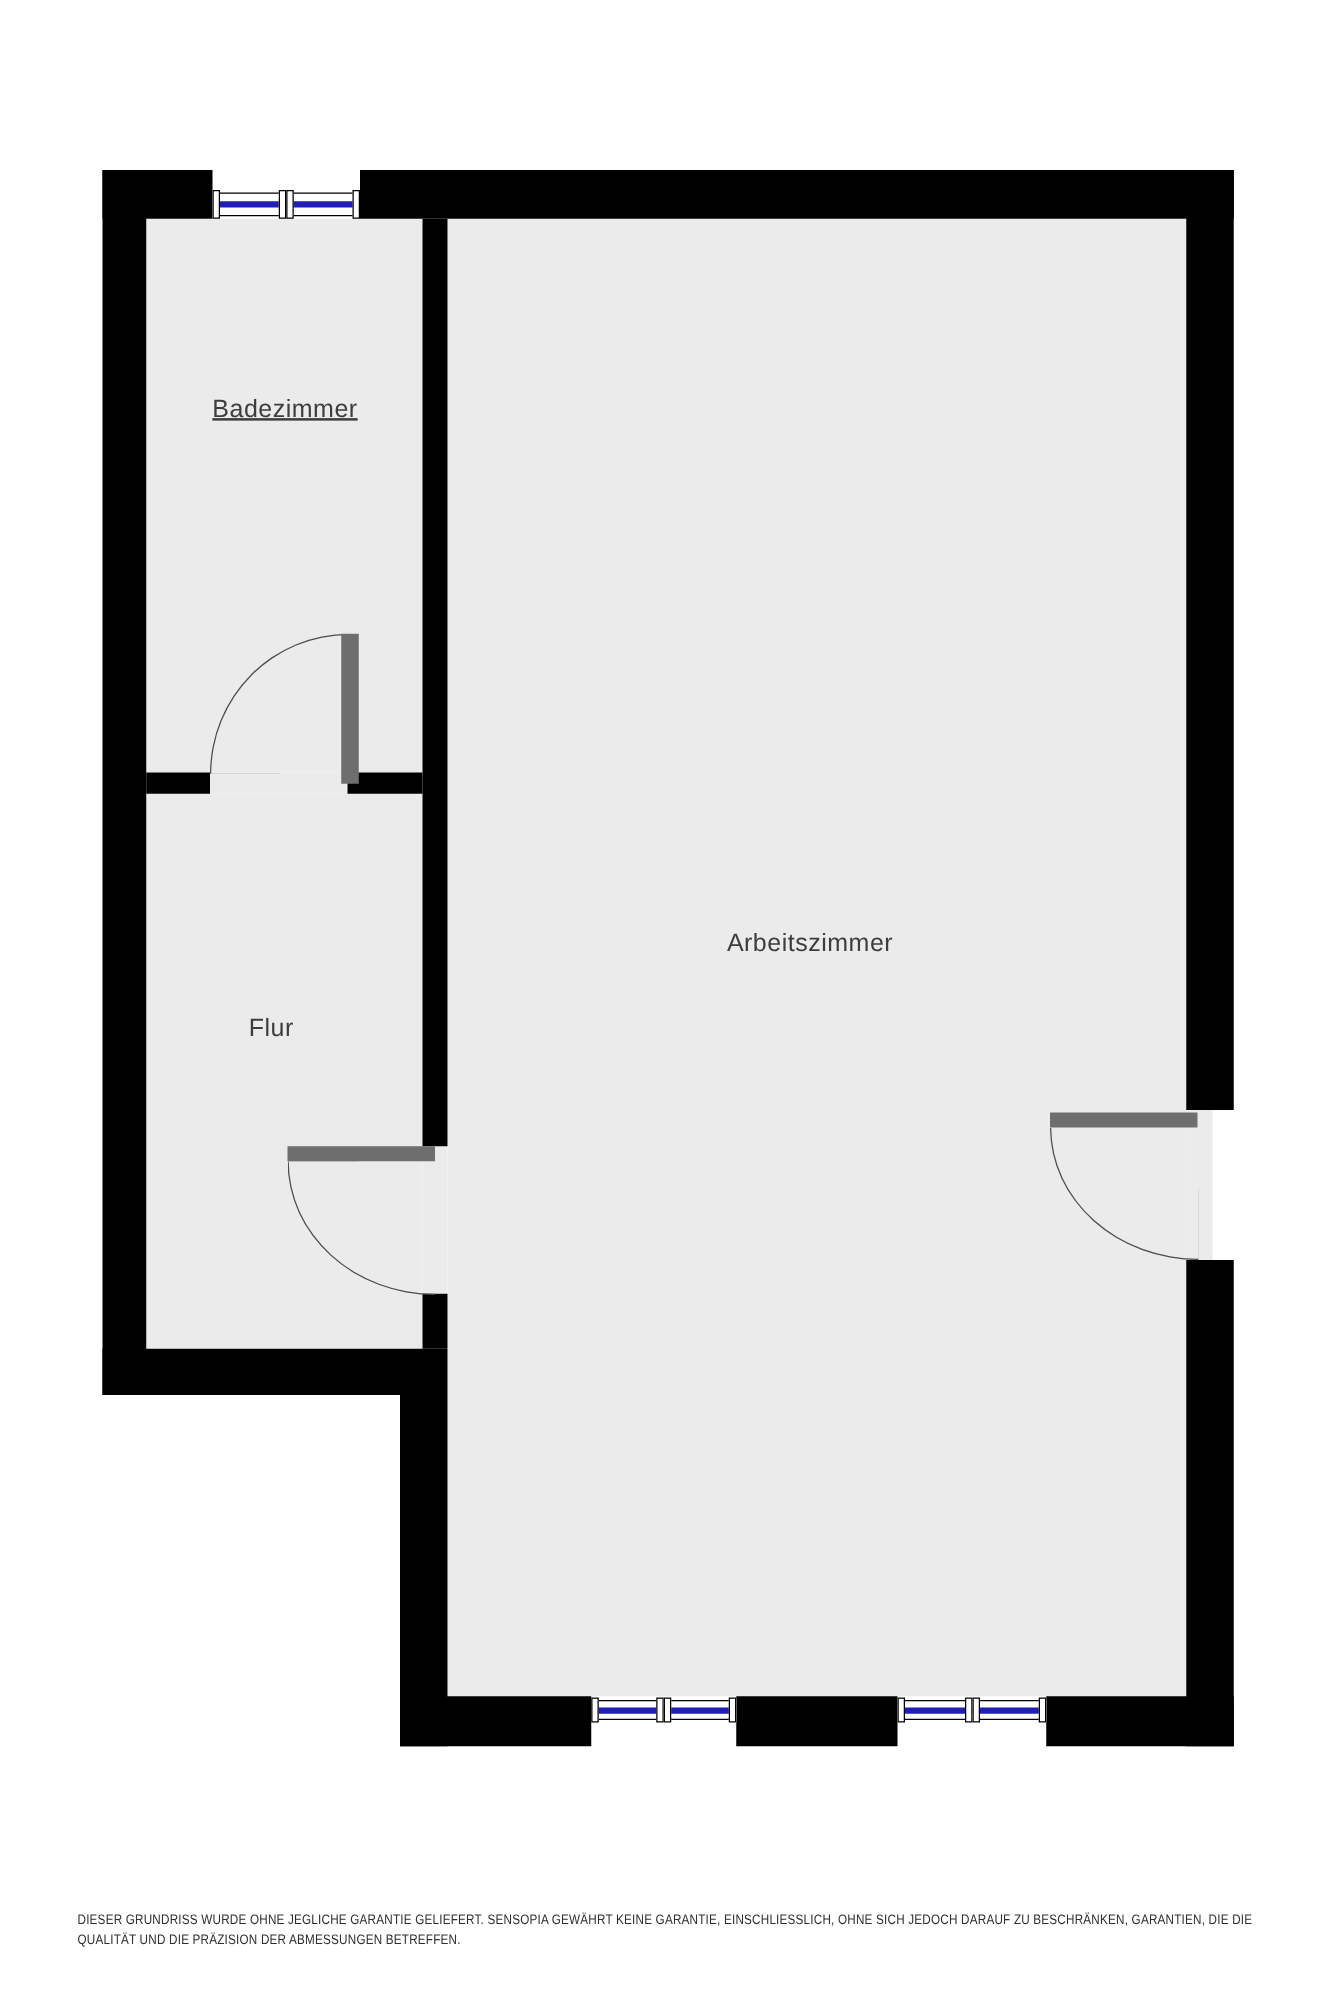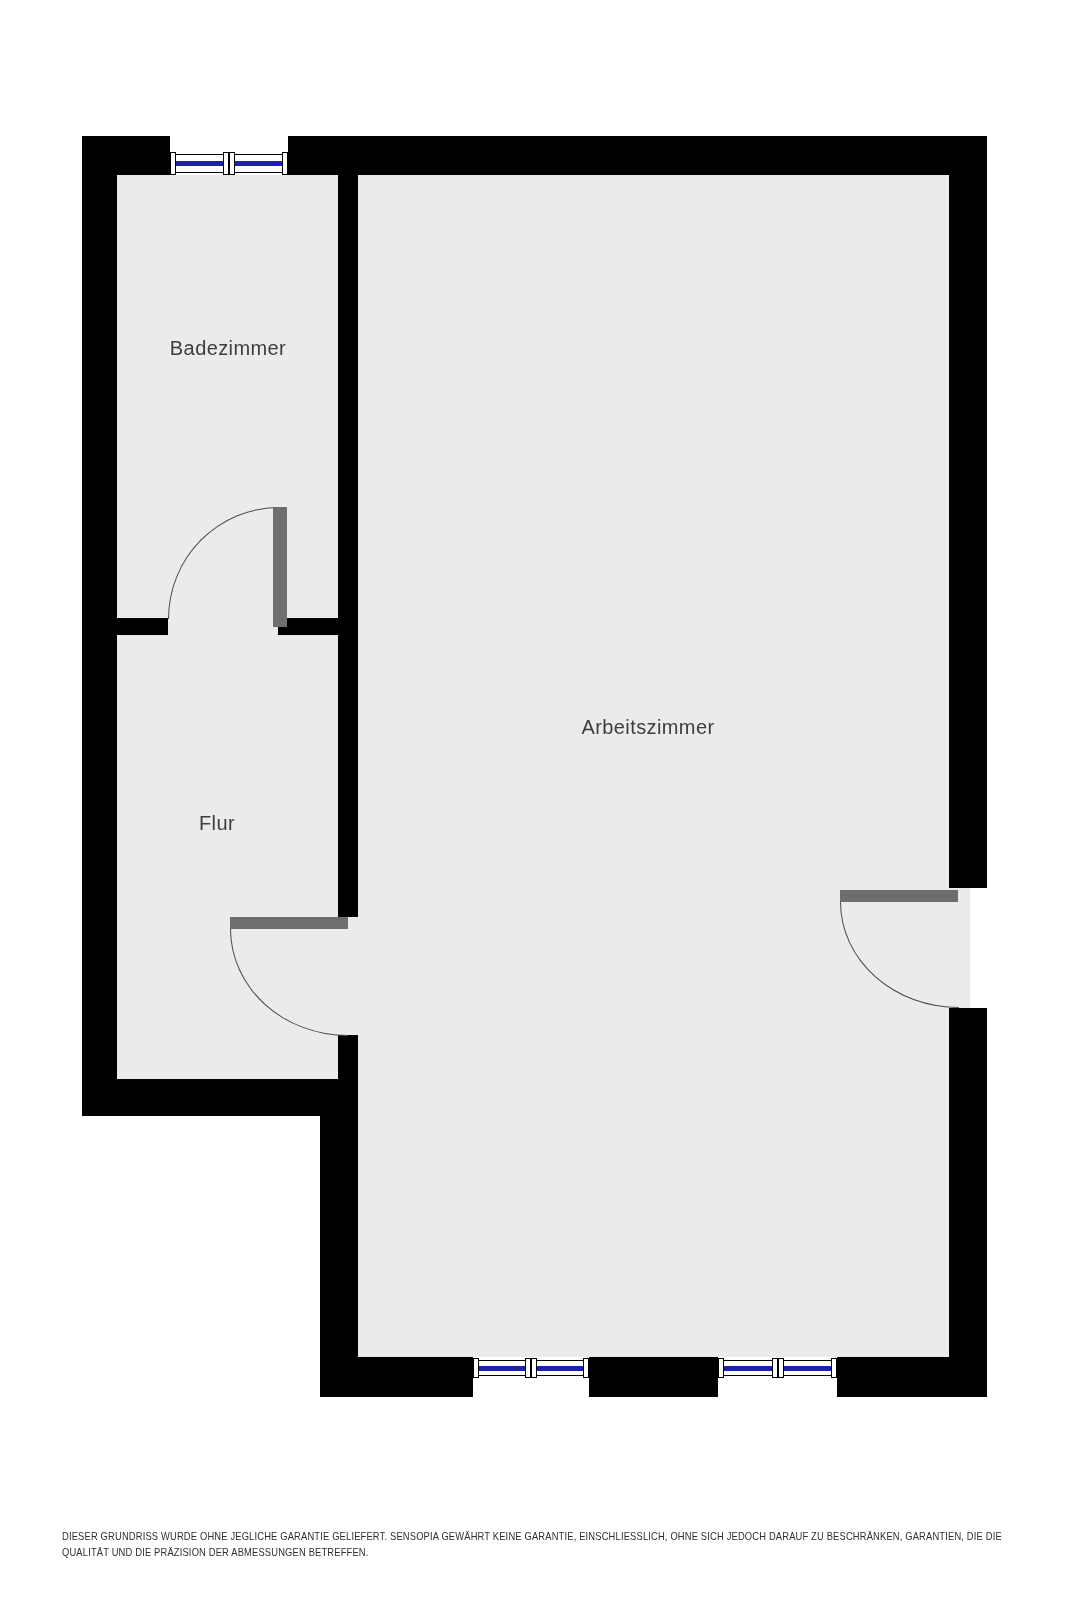--- a/index.html
+++ b/index.html
@@ -76,22 +76,22 @@
   </div>
 
   <div class="window" style="left:718px;top:1360px;width:119px;height:16px;">
     <div class="glass"></div>
     <div class="tick l"></div>
     <div class="tick m1"></div>
     <div class="tick m2"></div>
     <div class="tick r"></div>
   </div>
 
-  <div class="room-label" style="left:228px;top:348px;">Badezimmer</div>
+  <div class="room-label" style="left:228px;top:328px;text-decoration:underline;">Badezimmer</div>
   <div class="room-label" style="left:217px;top:823px;">Flur</div>
-  <div class="room-label" style="left:648px;top:727px;text-align:center;">Arbeitszimmer</div>
+  <div class="room-label" style="left:648px;top:755px;text-align:center;">Arbeitszimmer</div>
 
   <div class="disclaimer">
     <div class="dline">DIESER GRUNDRISS WURDE OHNE JEGLICHE GARANTIE GELIEFERT. SENSOPIA GEWÄHRT KEINE GARANTIE, EINSCHLIESSLICH, OHNE SICH JEDOCH DARAUF ZU BESCHRÄNKEN, GARANTIEN, DIE DIE</div>
     <div class="dline">QUALITÄT UND DIE PRÄZISION DER ABMESSUNGEN BETREFFEN.</div>
   </div>
 
 </div>
 
 </body></html>

